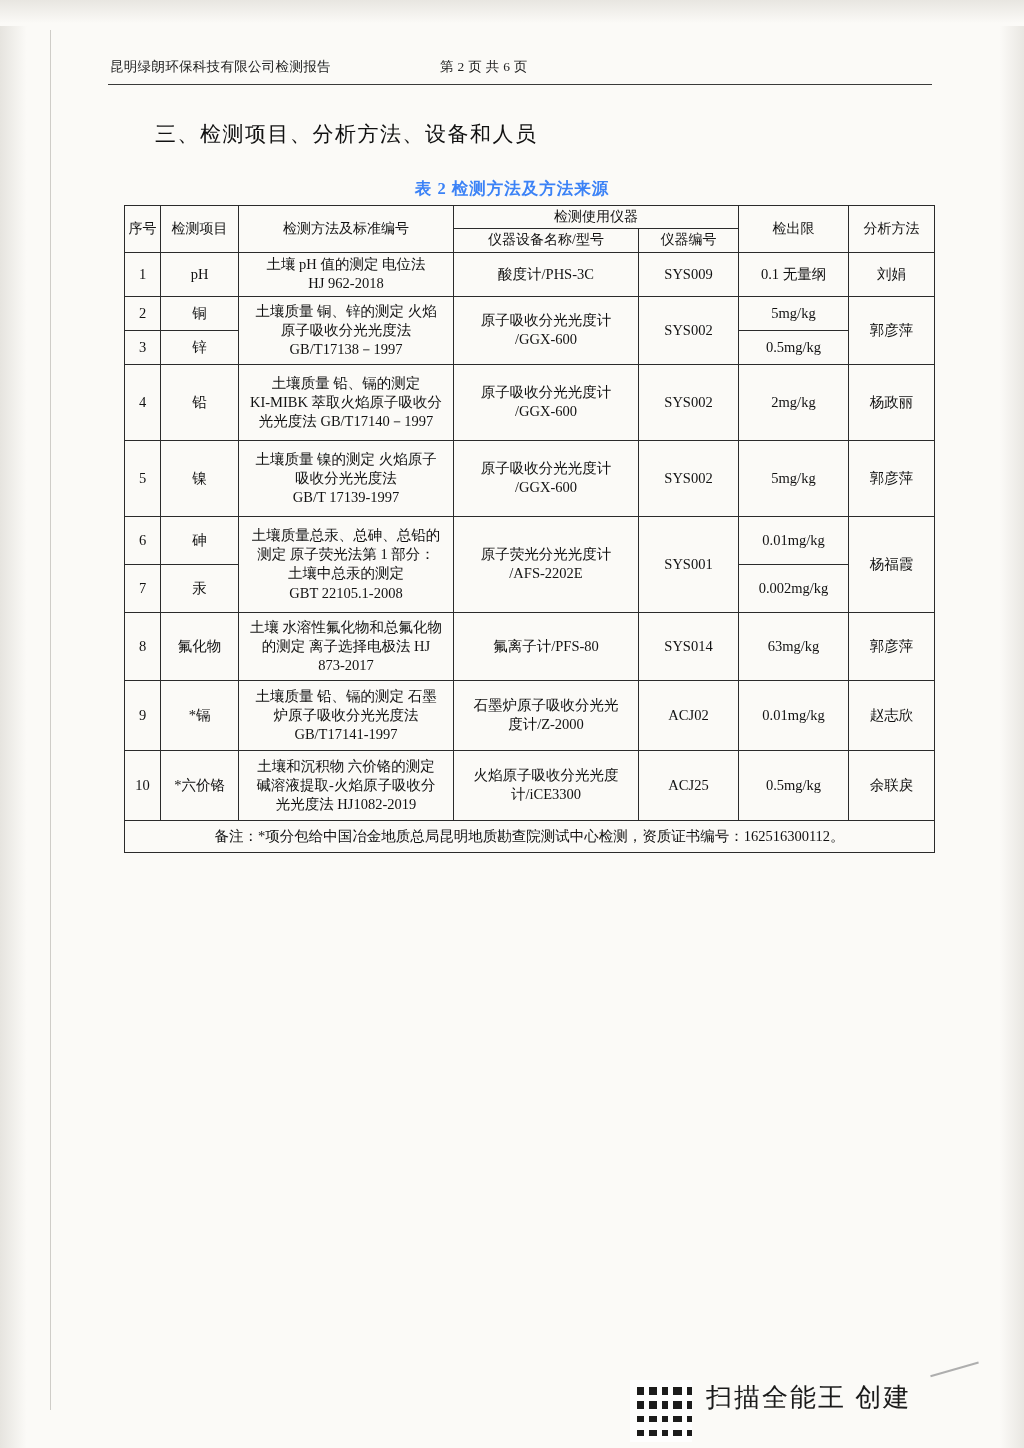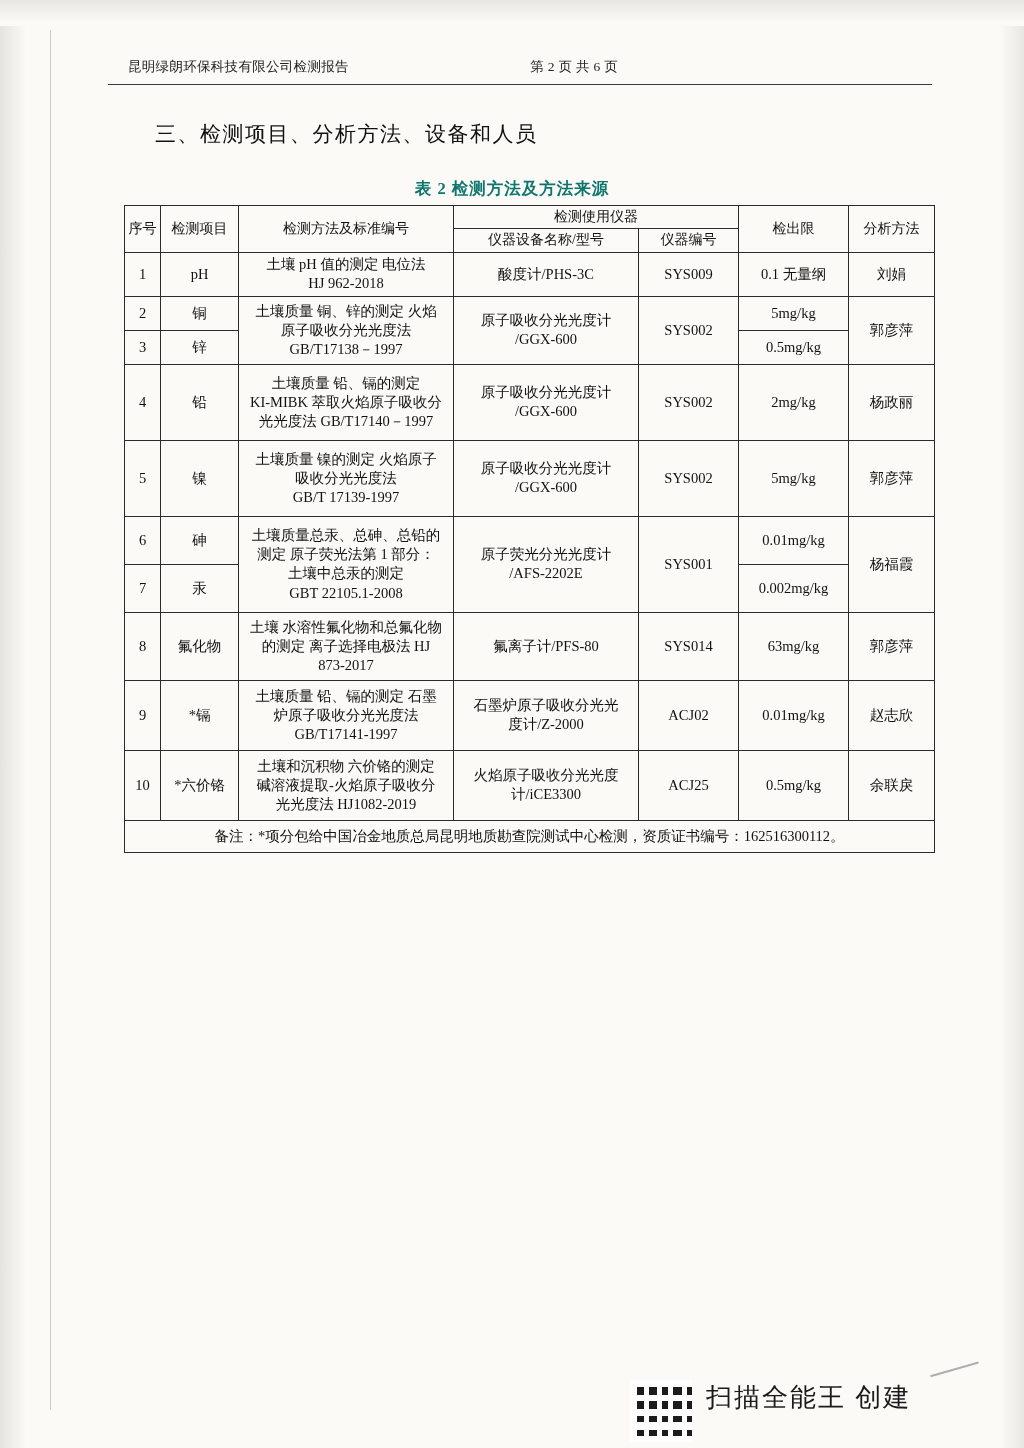--- a/index.html
+++ b/index.html
@@ -36,31 +36,31 @@
   .vline {
     position: absolute;
     left: 50px; top: 30px;
     width: 1px; height: 1380px;
     background: #cfcdc8;
   }
 
   
   .doc-header {
     position: absolute;
-    left: 128px; top: 58px;
+    left: 110px; top: 58px;
     width: 820px;
     display: flex;
     align-items: baseline;
     font-size: 13.5px;
     color: #222;
     letter-spacing: 0.3px;
   }
   .doc-header .hdr-left { width: 330px; }
   .doc-header .hdr-mid { width: 330px; }
-  .doc-header .hdr-right { width: 160px; text-align: right; }
+  .doc-header .hdr-right { width: 160px; text-align: left; }
   .hdr-rule {
     position: absolute;
     left: 108px; top: 84px;
     width: 824px; height: 1px;
     background: #3a3a3a;
   }
 
   
   .section-title {
     position: absolute;
@@ -72,21 +72,21 @@
   }
 
   
   .table-caption {
     position: absolute;
     left: 0; top: 178px;
     width: 1024px;
     text-align: center;
     font-size: 16.5px;
     font-weight: bold;
-    color: #0f766e;
+    color: #3b82f6;
     letter-spacing: 1px;
   }
 
   
   .tbl-wrap {
     position: absolute;
     left: 124px; top: 205px;
     width: 810px;
   }
   table.methods {

